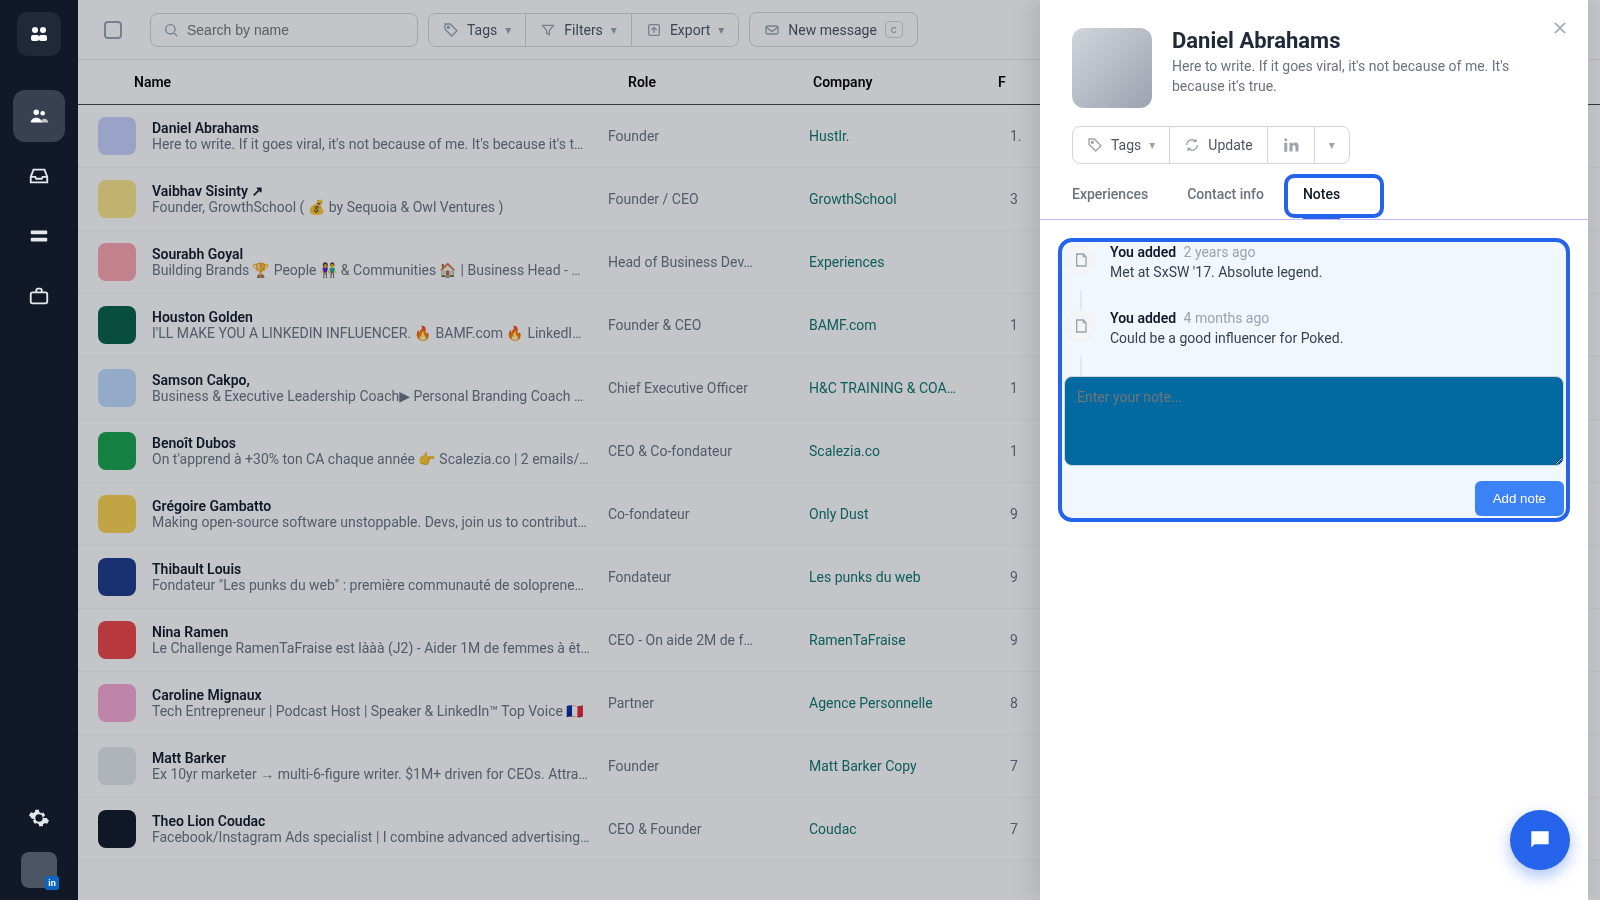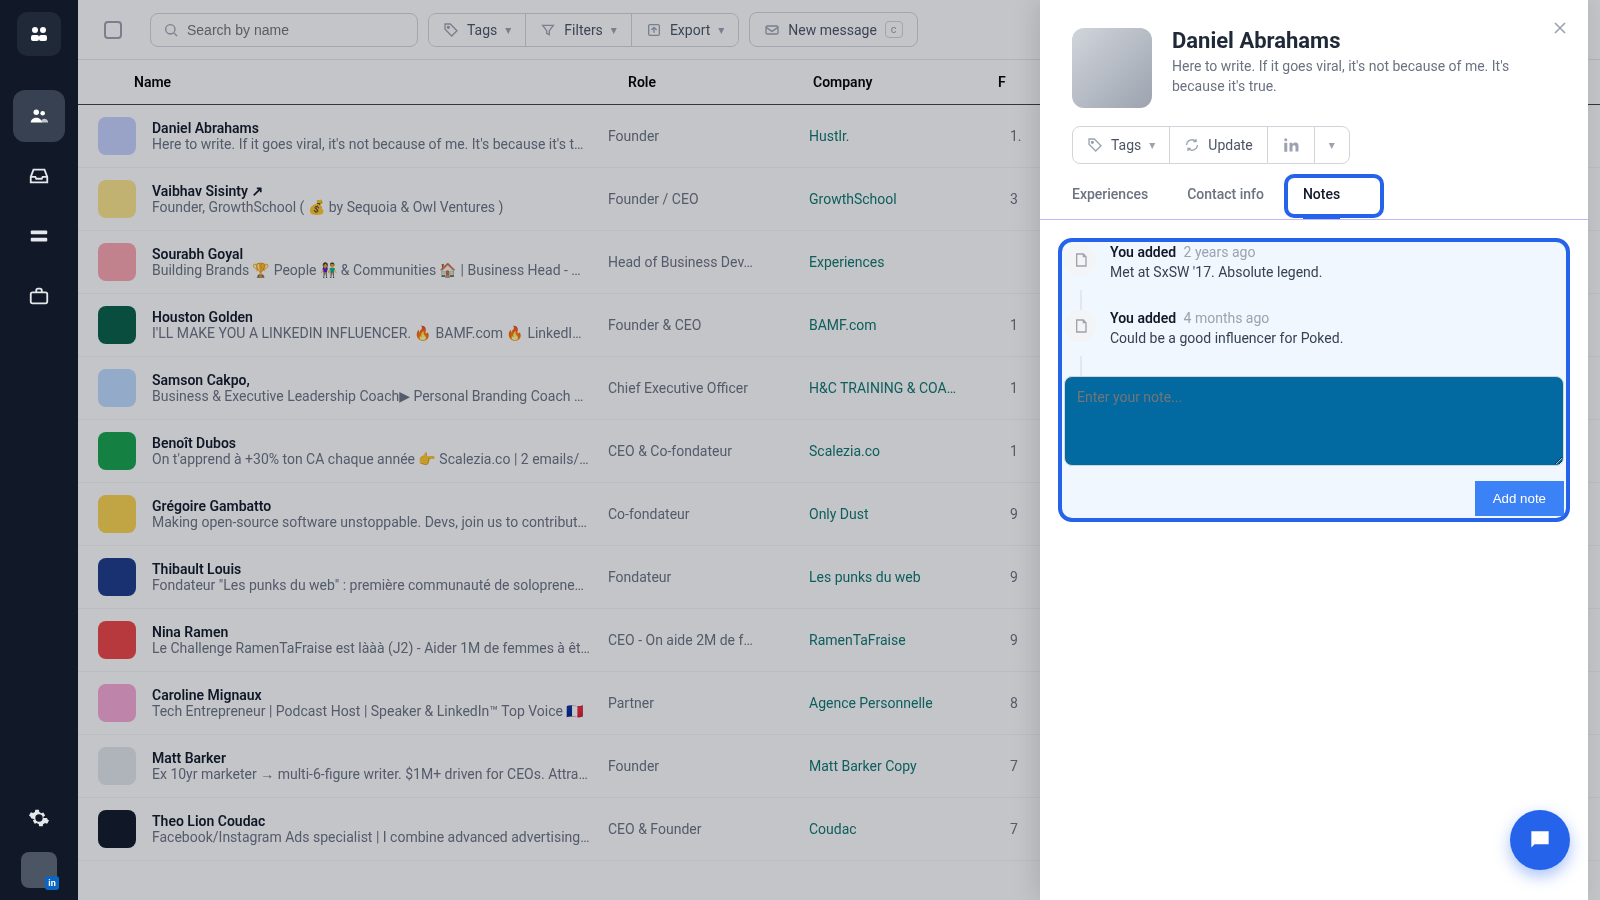--- a/index.html
+++ b/index.html
@@ -53,21 +53,21 @@
 .tab.active { color: #111827; border-bottom: 3px solid #2563eb; }
 .notes-wrap { margin: 18px; border: 4px solid #2563eb; border-radius: 14px; background: #f0f7ff; padding: 2px; }
 .note { display: flex; gap: 14px; margin-bottom: 10px; }
 .note-icon { width: 32px; height: 32px; border-radius: 50%; background: #f3f4f6; display: flex; align-items: center; justify-content: center; color: #6b7280; flex-shrink:0; }
 .note-line { color: #111827; font-weight: 600; }
 .note-time { color: #9ca3af; font-weight: 400; margin-left: 4px; }
 .note-text { color: #374151; margin-top: 4px; }
 .note-thread { border-left: 2px solid #e5e7eb; margin-left: 16px; height: 20px; }
 .note-input { width: 100%; border: 1px solid #d1d5db; border-radius: 8px; padding: 12px; font-family: inherit; font-size: 14px; resize: vertical; min-height: 90px; background:#0369a1; }
 .note-actions { display:flex; justify-content:flex-end; margin-top:12px; }
-.add-note-btn { background: #3b82f6; color: #fff; border: none; border-radius: 0; padding: 10px 18px; font-weight: 500; cursor: pointer; }
+.add-note-btn { background: #3b82f6; color: #fff; border: none; border-radius: 6px; padding: 10px 18px; font-weight: 500; cursor: pointer; }
 .fab { position: absolute; bottom: 30px; right: 30px; width: 60px; height: 60px; border-radius: 50%; background: #2563eb; display:flex;align-items:center;justify-content:center;color:#fff;font-size:26px;cursor:pointer; box-shadow: 0 6px 16px rgba(37,99,235,0.4); }
 .chev { font-size: 12px; color:#9ca3af; }
 .tabs-highlight-ring { position:absolute; border: 4px solid #2563eb; border-radius: 10px; }
 </style>
 </head>
 <body>
 
 <div class="app">
   <div class="nav">
     <div class="nav-logo">

